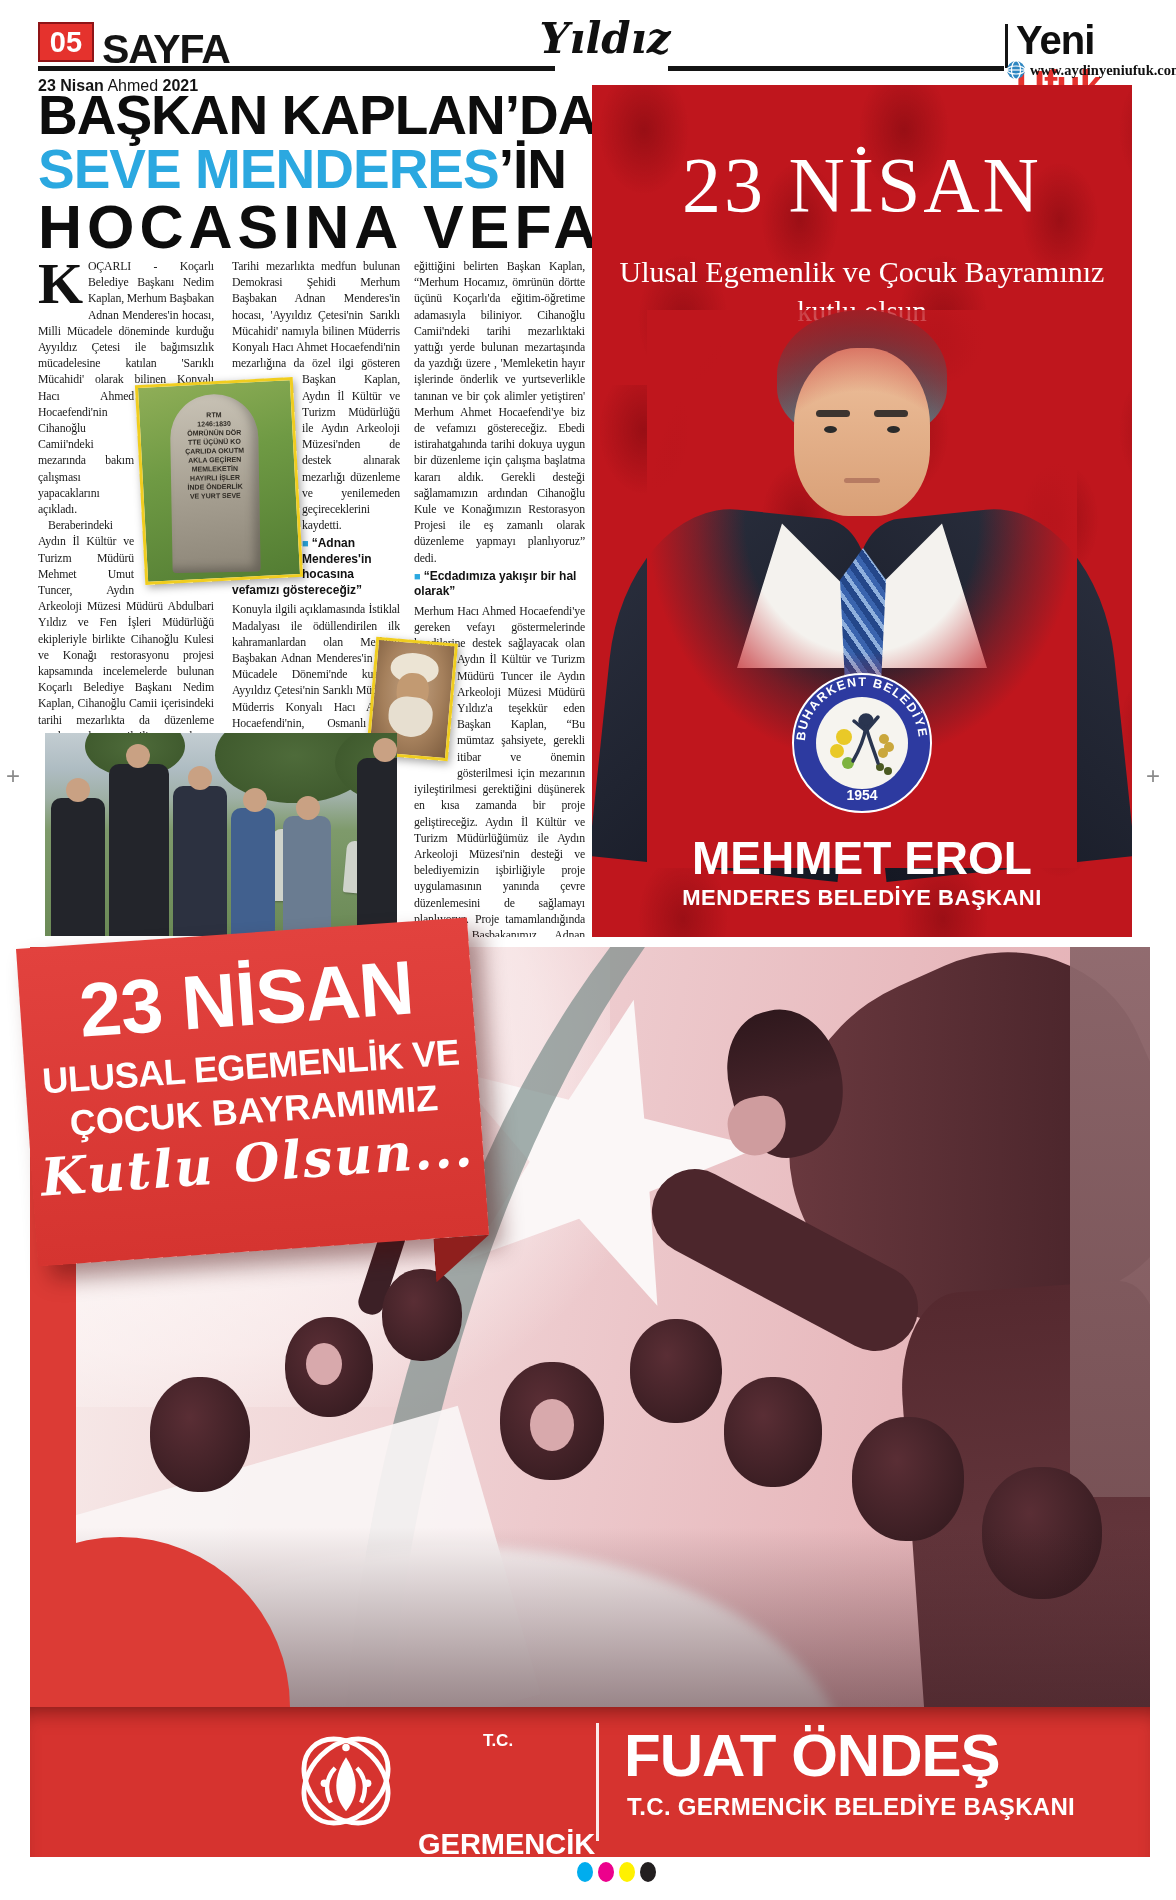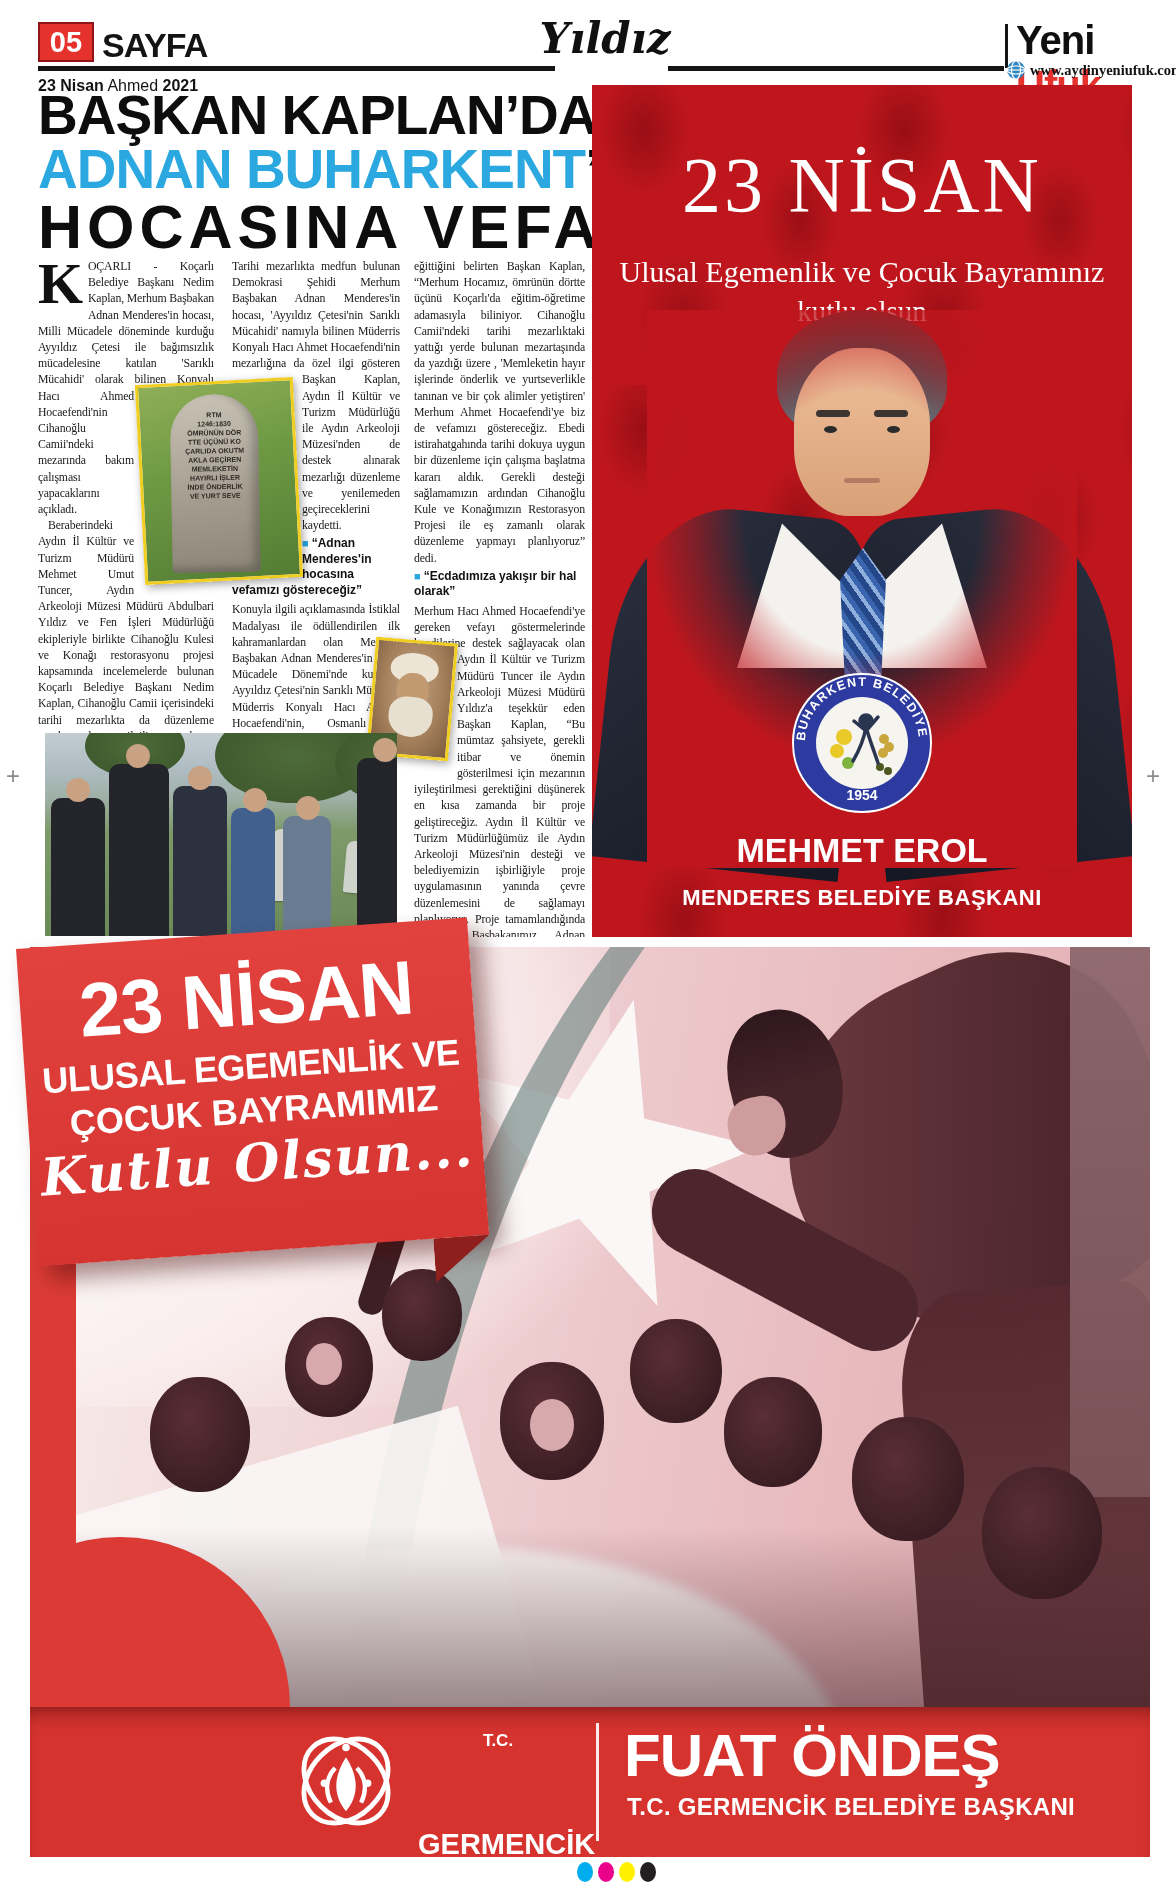--- a/index.html
+++ b/index.html
@@ -2,21 +2,21 @@
 <html><head>
 <meta charset="utf-8">
 <style>
   html,body{margin:0;padding:0;background:#fff;}
   #page{position:relative;width:1176px;height:1900px;background:#fff;overflow:hidden;
         font-family:"Liberation Sans",sans-serif;}
   
   .pn-box{position:absolute;left:38px;top:22px;width:56px;height:40px;background:#e5322d;
           border:2px solid #8f1417;display:flex;align-items:center;justify-content:center;box-sizing:border-box;}
   .pn-box span{font-size:29px;font-weight:bold;color:#fff;}
-  .pn-label{position:absolute;left:102px;top:26px;font-size:34px;font-weight:bold;color:#141414;letter-spacing:-1px;}
+  .pn-label{position:absolute;left:102px;top:26px;font-size:41px;font-weight:bold;color:#141414;letter-spacing:-1px;}
   .hdr-rule-left{position:absolute;left:38px;top:66px;width:517px;height:5px;background:#141414;}
   .hdr-rule-right{position:absolute;left:668px;top:66px;width:336px;height:5px;background:#141414;}
   .hdr-date{position:absolute;left:38px;top:77px;font-size:16px;color:#141414;}
   .hdr-date .b{font-weight:bold;}
   .hdr-section{position:absolute;left:535px;top:14px;width:140px;text-align:center;
                font-family:"DejaVu Serif",serif;font-style:italic;font-weight:bold;font-size:42px;color:#101010;}
   .hdr-vbar{position:absolute;left:1005px;top:24px;width:3px;height:44px;background:#141414;}
   .brand{position:absolute;left:1016px;top:18px;font-size:40px;font-weight:bold;letter-spacing:-1px;}
   .brand .bk{color:#0f0f0f;}.brand .rd{color:#e5322d;}
   .globe-icon{position:absolute;left:1006px;top:60px;width:20px;height:20px;}
@@ -102,21 +102,21 @@
          background:linear-gradient(135deg,#2b303f,#151823);transform:rotate(6deg);}
   .suitR{position:absolute;right:-40px;top:200px;width:250px;height:360px;border-radius:20% 45% 0 0;
          background:linear-gradient(225deg,#2b303f,#151823);transform:rotate(-6deg);}
   .tie{position:absolute;left:193px;top:238px;width:46px;height:320px;
        background:repeating-linear-gradient(55deg,#24478a 0 6px,#8fb0dd 6px 10px,#3a64ae 10px 15px);
        clip-path:polygon(50% 0,100% 10%,70% 100%,30% 100%,0 10%);}
   .vig{position:absolute;inset:0;
        background:radial-gradient(ellipse 52% 45% at 50% 38%,transparent 52%,rgba(191,22,29,.55) 74%,#bf161d 96%),
                   linear-gradient(180deg,transparent 78%,#bf161d 100%);}
   #blogo{position:absolute;left:200px;top:588px;width:140px;height:140px;}
-  .b-name{position:absolute;top:746px;width:100%;text-align:center;font-size:34px;font-weight:bold;color:#fff;}
+  .b-name{position:absolute;top:746px;width:100%;text-align:center;font-size:46px;font-weight:bold;color:#fff;}
   .b-role{position:absolute;top:800px;width:100%;text-align:center;font-size:22px;font-weight:bold;color:#fff;letter-spacing:.5px;}
   
   #adG{position:absolute;left:30px;top:947px;width:1120px;height:910px;}
   .g-photo{position:absolute;left:0;top:0;right:0;bottom:150px;overflow:hidden;
        background:linear-gradient(100deg,#f8efee 0%,#f3dddd 22%,#edcacd 48%,#e7b8bc 75%,#e3aeb3 100%);}
   .lightTL{position:absolute;left:-60px;top:-40px;width:640px;height:500px;
        background:radial-gradient(ellipse at 30% 30%,rgba(255,253,253,.95),rgba(255,250,250,.5) 60%,transparent 82%);}
   .star{position:absolute;left:400px;top:48px;width:330px;height:320px;background:#fbf7f7;transform:rotate(14deg);
        clip-path:polygon(50% 0%,61.8% 35.2%,98% 35.2%,68.7% 57%,79.4% 91%,50% 70.5%,20.6% 91%,31.3% 57%,2% 35.2%,38.2% 35.2%);}
   .swoosh{position:absolute;left:330px;top:-220px;width:900px;height:1800px;border-radius:50%;
@@ -206,21 +206,21 @@
   <svg class="globe-icon" viewBox="0 0 20 20">
     <circle cx="10" cy="10" r="9" fill="#2e86c1"></circle>
     <ellipse cx="10" cy="10" rx="4.5" ry="9" fill="none" stroke="#fff" stroke-width="1.2"></ellipse>
     <ellipse cx="10" cy="10" rx="9" ry="4" fill="none" stroke="#fff" stroke-width="1.2"></ellipse>
     <line x1="1" y1="10" x2="19" y2="10" stroke="#fff" stroke-width="1.2"></line>
   </svg>
   <div class="hdr-url">www.aydinyeniufuk.com.tr</div>
 
   <div class="hl hl1">BAŞKAN KAPLAN’DAN</div>
   <div class="hl hl2">
-    <span class="blue">ADNAN BUHARKENT</span><span>’İN</span>
+    <span class="blue">SEVE MENDERES</span><span>’İN</span>
   </div>
   <div class="hl hl3">HOCASINA VEFA</div>
 
   <div class="col" id="c1">
     <span class="dropcap">K</span><span>OÇARLI - Koçarlı Belediye Başkanı Nedim Kaplan, Merhum Başbakan Adnan Menderes'in hocası, Milli Mücadele döneminde kurduğu Ayyıldız Çetesi ile bağımsızlık mücadelesine katılan 'Sarıklı Mücahidi' olarak bilinen </span><span class="sp-r1"></span><span>Konyalı Hacı Ahmed Hocaefendi'nin Cihanoğlu Camii'ndeki mezarında bakım çalışması yapacaklarını açıkladı.</span>
     <div class="p2">Beraberindeki Aydın İl Kültür ve Turizm Müdürü Mehmet Umut Tuncer, Aydın Arkeoloji Müzesi Müdürü Abdulbari Yıldız ve Fen İşleri Müdürlüğü ekipleriyle birlikte Cihanoğlu Kulesi ve Konağı restorasyonu projesi kapsamında incelemelerde bulunan Koçarlı Belediye Başkanı Nedim Kaplan, Cihanoğlu Camii içerisindeki tarihi mezarlıkta da düzenleme yapılmasıyla ilgili çalışma başlatacaklarını belirtti.</div>
   </div>
   <div class="col" id="c2">
     <span>Tarihi mezarlıkta medfun bulunan Demokrasi Şehidi Merhum Başbakan Adnan Menderes'in hocası, 'Ayyıldız Çetesi'nin Sarıklı Mücahidi' namıyla bilinen Müderris Konyalı Hacı Ahmet Hocaefendi'nin mezarlığına da özel ilgi gösteren </span><span class="sp-l2"></span><span>Başkan Kaplan, Aydın İl Kültür ve Turizm Müdürlüğü ile Aydın Arkeoloji Müzesi'nden de destek alınarak mezarlığı düzenleme ve yenilemeden geçireceklerini kaydetti.</span>
     <div class="subhead"><span class="bullet">■</span><span>“Adnan Menderes'in hocasına vefamızı göstereceğiz”</span></div>

